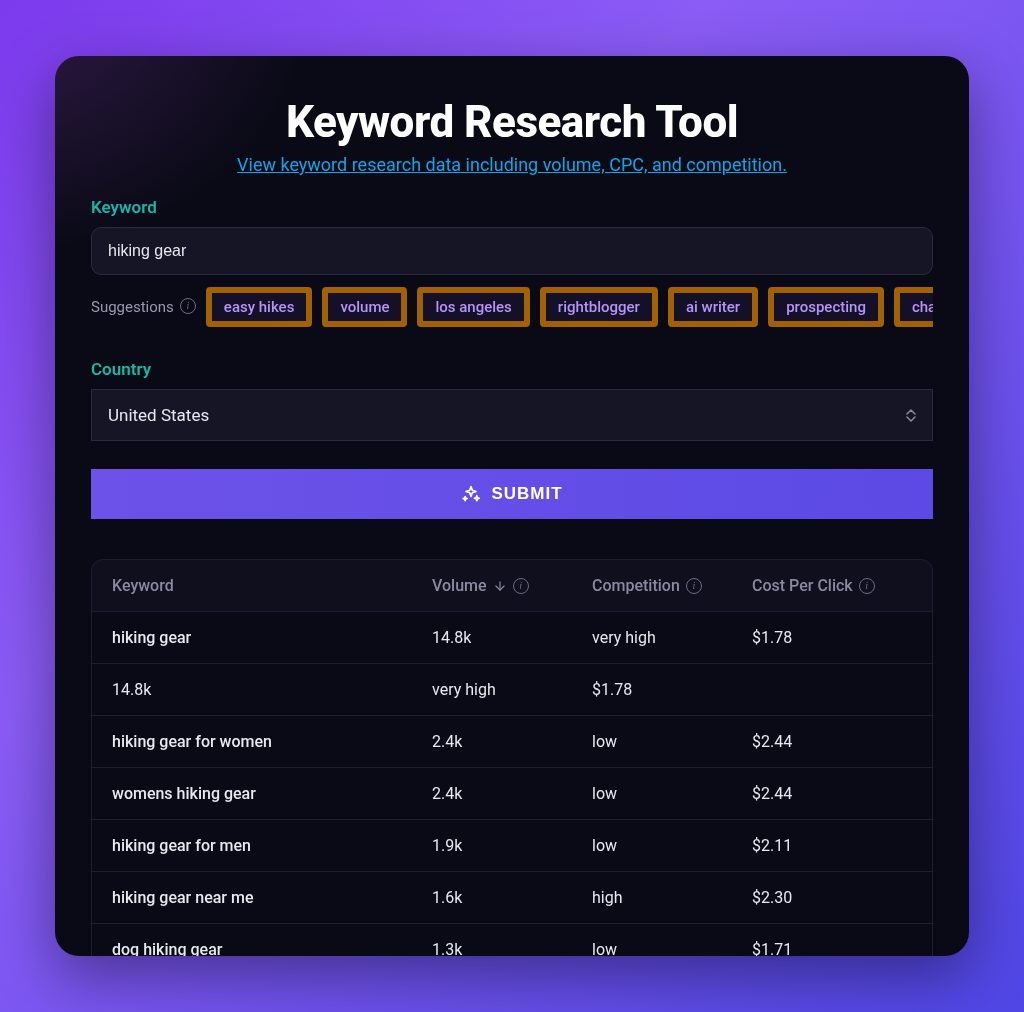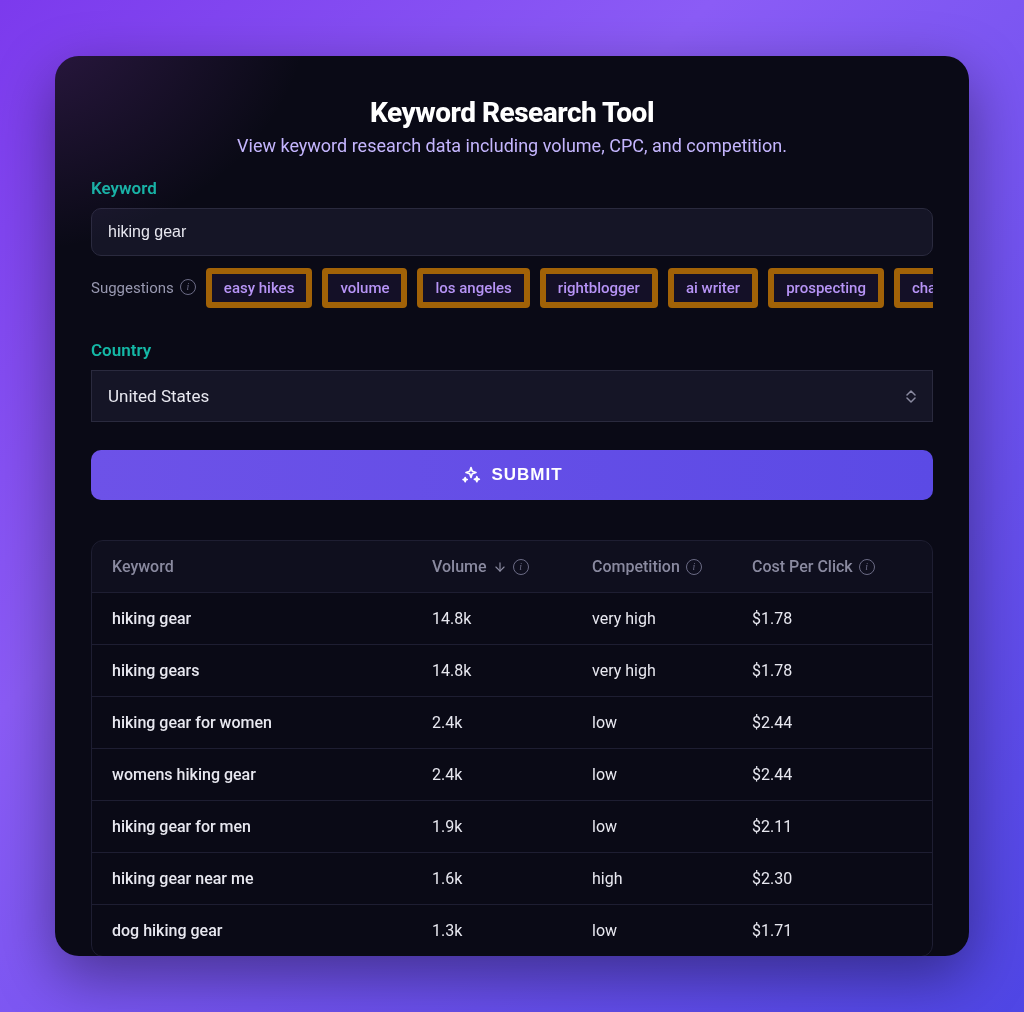--- a/index.html
+++ b/index.html
@@ -36,30 +36,31 @@
     height: 260px;
     background: radial-gradient(ellipse at top left, rgba(124,58,173,0.35), transparent 70%);
     pointer-events: none;
   }
   .header {
     text-align: center;
     margin-bottom: 22px;
     position: relative;
   }
   .title {
-    font-size: 28px;
+    font-size: 44px;
     font-weight: 800;
     color: #ffffff;
     letter-spacing: -0.5px;
     margin-bottom: 6px;
   }
   .subtitle {
     font-size: 18px;
-    color: #c4b5fd;
+    color: #0ea5e9;
     font-weight: 400;
+    text-decoration: underline;
   }
   .field-label {
     font-size: 17px;
     font-weight: 600;
     color: #14b8a6;
     margin-bottom: 10px;
     display: block;
   }
   .input-box {
     width: 100%;
@@ -139,21 +140,21 @@
     color: #8a8aa0;
   }
   .select-arrows svg {
     width: 10px;
     height: 6px;
   }
   .submit-btn {
     width: 100%;
     background: linear-gradient(90deg, #6d52e8 0%, #5b4ae5 100%);
     border: none;
-    border-radius: 10px;
+    border-radius: 0;
     padding: 15px;
     font-size: 17px;
     font-weight: 700;
     color: #ffffff;
     letter-spacing: 1px;
     cursor: pointer;
     display: flex;
     align-items: center;
     justify-content: center;
     gap: 10px;
@@ -283,21 +284,20 @@
       </div>
     </div>
     <div id="rows-container">
         <div class="results-row">
           <div class="cell-keyword">hiking gear</div>
           <div>14.8k</div>
           <div>very high</div>
           <div>$1.78</div>
         </div>
         <div class="results-row">
-          <div class="cell-keyword">hiking gears</div>
           <div>14.8k</div>
           <div>very high</div>
           <div>$1.78</div>
         </div>
         <div class="results-row">
           <div class="cell-keyword">hiking gear for women</div>
           <div>2.4k</div>
           <div>low</div>
           <div>$2.44</div>
         </div>

